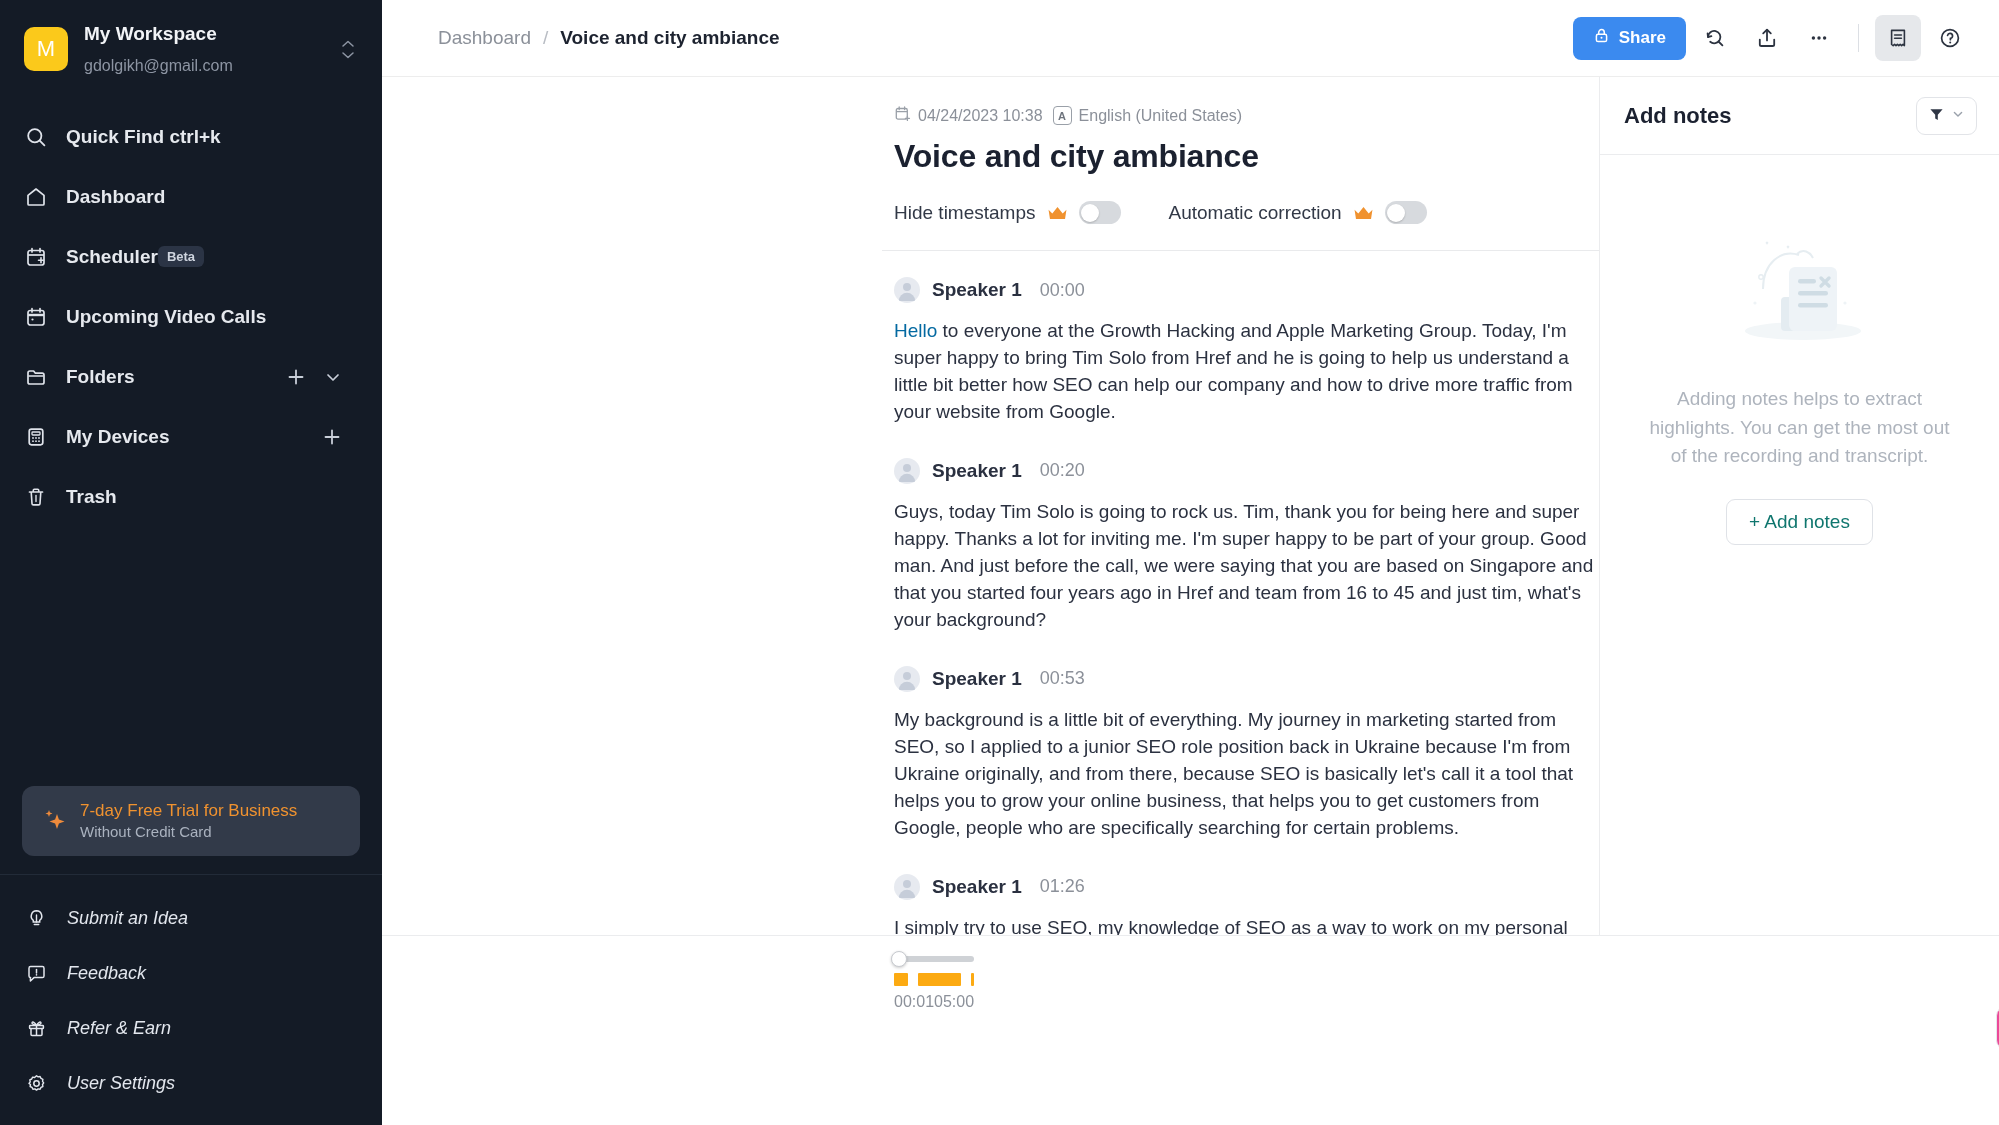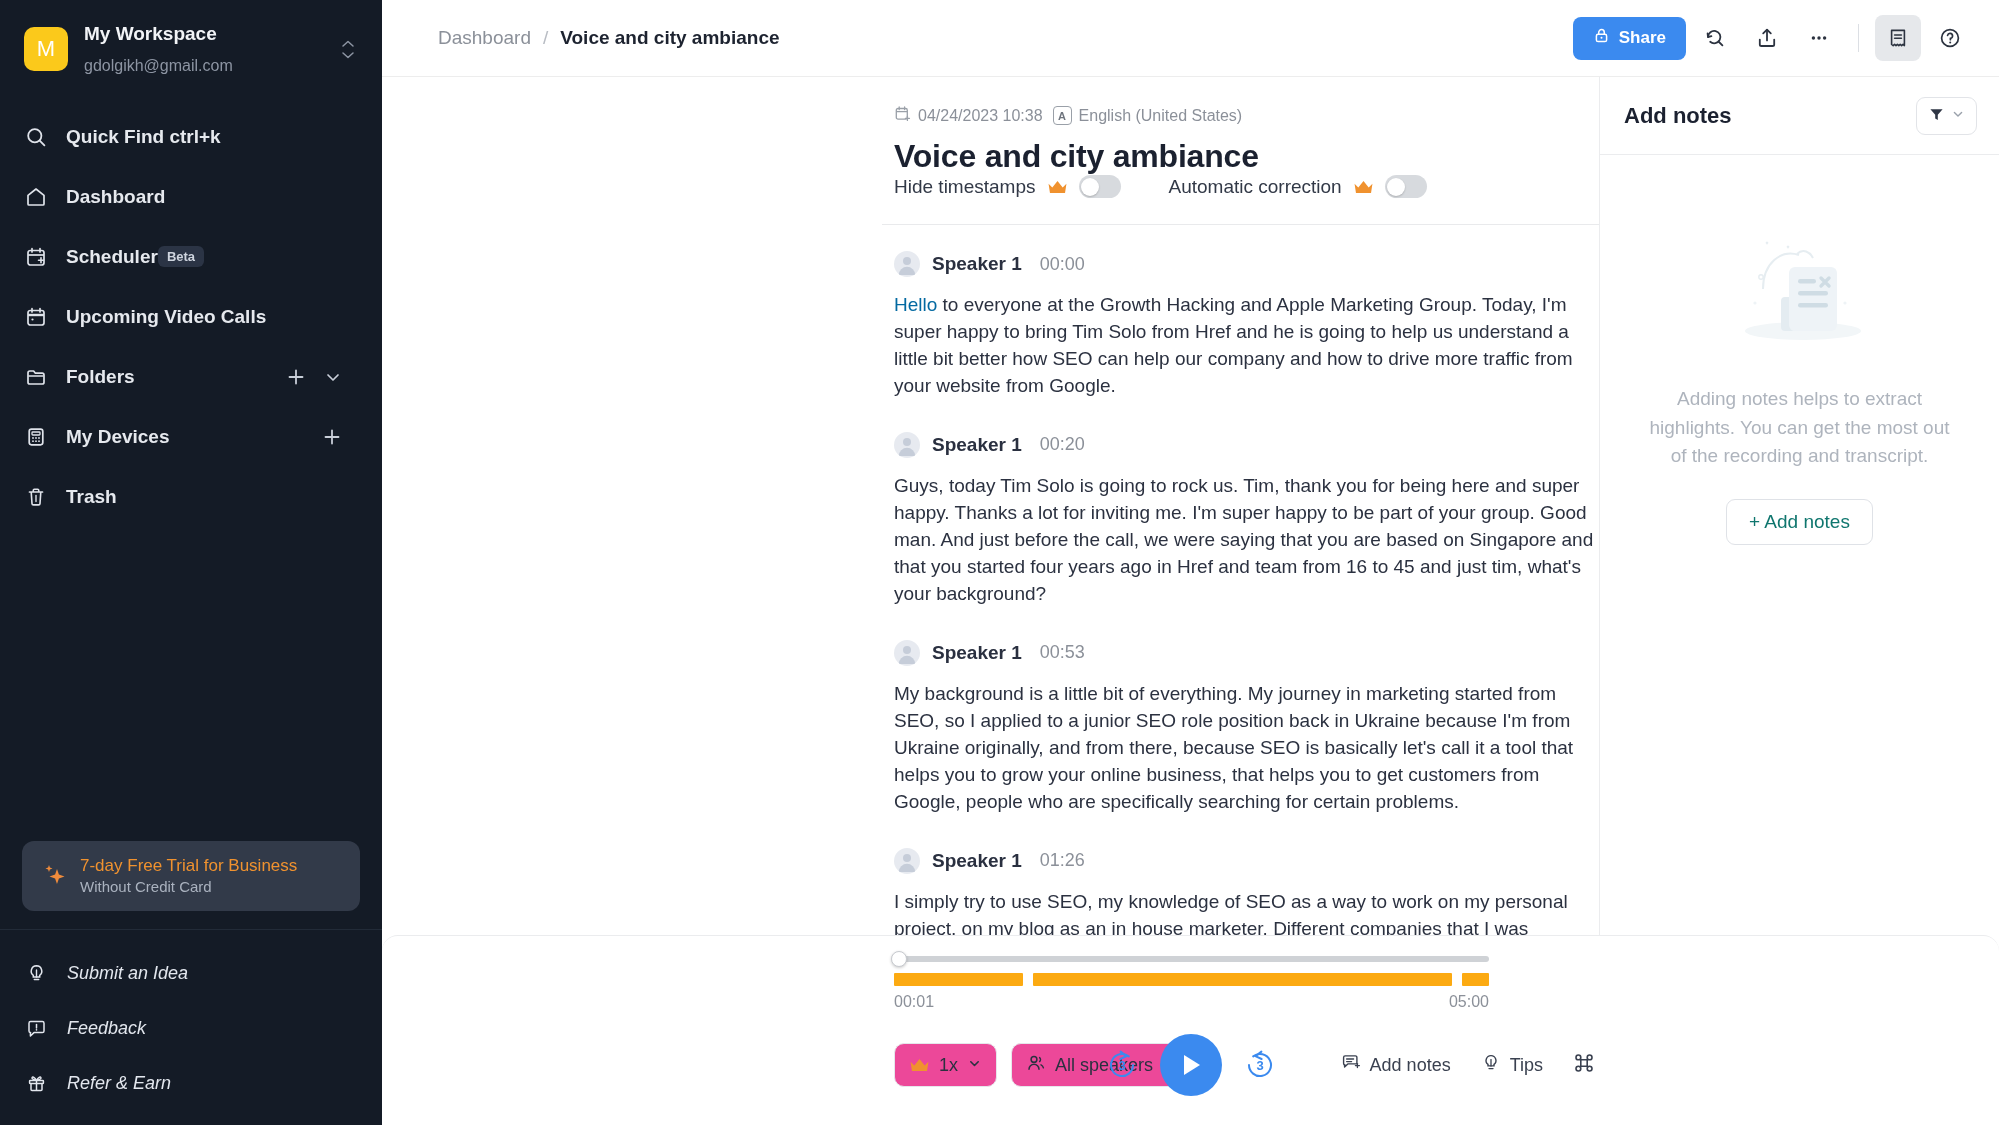--- a/index.html
+++ b/index.html
@@ -119,21 +119,21 @@
   .doc-head { padding: 0 0 0 512px; }
   .meta-row { display: flex; align-items: center; gap: 10px; color: #8b9099; font-size: 16px; }
   .meta-item { display: flex; align-items: center; gap: 7px; white-space: nowrap; }
   .lang-box {
     width: 19px; height: 19px; border: 1.6px solid #9aa0a8; border-radius: 4px;
     display: flex; align-items: center; justify-content: center;
     font-size: 11px; font-weight: 700; color: #6f757e;
   }
   .doc-title { font-size: 32px; font-weight: 600; color: #1b2130; margin-top: 12px; letter-spacing: -0.2px; }
 
-  .toggles { display: flex; align-items: flex-start; gap: 48px; }
+  .toggles { display: flex; align-items: flex-start; gap: 48px; margin-top: 26px; }
   .toggle-group { display: flex; align-items: center; gap: 11px; }
   .toggle-label { font-size: 19px; color: #323947; }
   .crown { width: 21px; height: 16px; display: block; }
   .switch {
     width: 42px; height: 23px; border-radius: 12px;
     background: #d7dade; position: relative; cursor: pointer; flex: 0 0 42px;
   }
   .switch .knob {
     position: absolute; left: 2.5px; top: 2.5px;
     width: 18px; height: 18px; border-radius: 50%; background: #fff;
@@ -191,21 +191,21 @@
     font-size: 19px; color: #0f766e; cursor: pointer;
     display: flex; align-items: center; gap: 8px;
   }
 
   
   .player {
     height: 190px; flex: 0 0 190px;
     border-top: 1px solid #ebecee;
     background: #fff;
     padding: 0 0 0 0;
-    display: flex; flex-direction: column; border-radius: 16px;
+    display: flex; 
   }
   .seek-wrap { padding: 20px 510px 0 512px; position: relative; }
   .seek-track { height: 6px; background: #cfd2d6; border-radius: 3px; position: relative; }
   .seek-knob {
     position: absolute; left: -3px; top: -5px;
     width: 16px; height: 16px; border-radius: 50%;
     background: #fff; border: 1px solid #c7cacf;
     box-shadow: 0 1px 3px rgba(0,0,0,.2); cursor: pointer;
   }
   .waveform { display: flex; gap: 0; height: 13px; margin-top: 11px; align-items: stretch; }
@@ -408,20 +408,29 @@
         <span class="nav-icon">
           <svg width="21" height="21" viewBox="0 0 21 21">
               <rect x="3.6" y="7.4" width="13.8" height="3.2" rx="0.7" stroke="#e3e7ee" stroke-width="1.5" fill="none"></rect>
               <path d="M5 10.6 V16.6 a1 1 0 0 0 1 1 H15 a1 1 0 0 0 1-1 V10.6" stroke="#e3e7ee" stroke-width="1.5" fill="none"></path>
               <line x1="10.5" y1="7.4" x2="10.5" y2="17.6" stroke="#e3e7ee" stroke-width="1.5"></line>
               <path d="M10.5 7.4 C9 5.2 7.6 3.4 6.4 4.2 C5.2 5 7 7.4 10.5 7.4 Z" stroke="#e3e7ee" stroke-width="1.4" fill="none"></path>
               <path d="M10.5 7.4 C12 5.2 13.4 3.4 14.6 4.2 C15.8 5 14 7.4 10.5 7.4 Z" stroke="#e3e7ee" stroke-width="1.4" fill="none"></path>
             </svg>
         </span>
         <span class="nav-label">Refer &amp; Earn</span>
+      </div>
+      <div class="foot-item">
+        <span class="nav-icon">
+          <svg width="21" height="21" viewBox="0 0 21 21">
+              <circle cx="10.5" cy="10.5" r="2.7" stroke="#e3e7ee" stroke-width="1.5" fill="none"></circle>
+              <path d="M10.5 2.7 l1.6 1.2 2-.4 .9 1.9 1.9 .9 -.4 2 1.2 1.6 -1.2 1.6 .4 2 -1.9 .9 -.9 1.9 -2-.4 -1.6 1.2 -1.6-1.2 -2 .4 -.9-1.9 -1.9-.9 .4-2 L3 10.5 4.2 8.9 3.8 6.9 5.7 6 6.6 4.1 8.6 4.5 Z" stroke="#e3e7ee" stroke-width="1.4" fill="none" stroke-linejoin="round"></path>
+            </svg>
+        </span>
+        <span class="nav-label">User Settings</span>
       </div>
     </div>
   </aside>
 
   <div class="main">
 
     <header class="topbar">
       <span class="crumb">Dashboard</span>
       <span class="crumb-sep">/</span>
       <span class="crumb-current">Voice and city ambiance</span>

